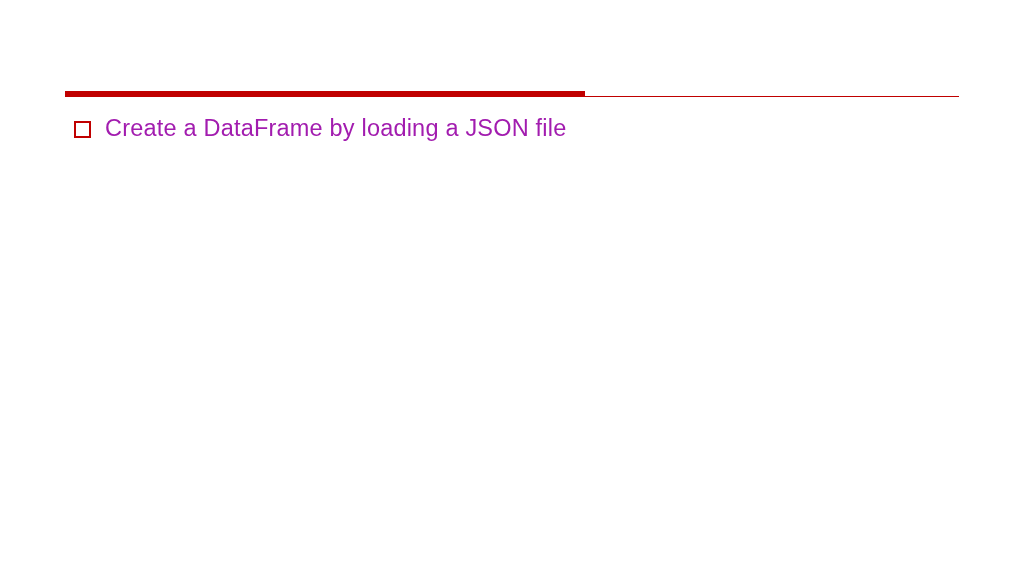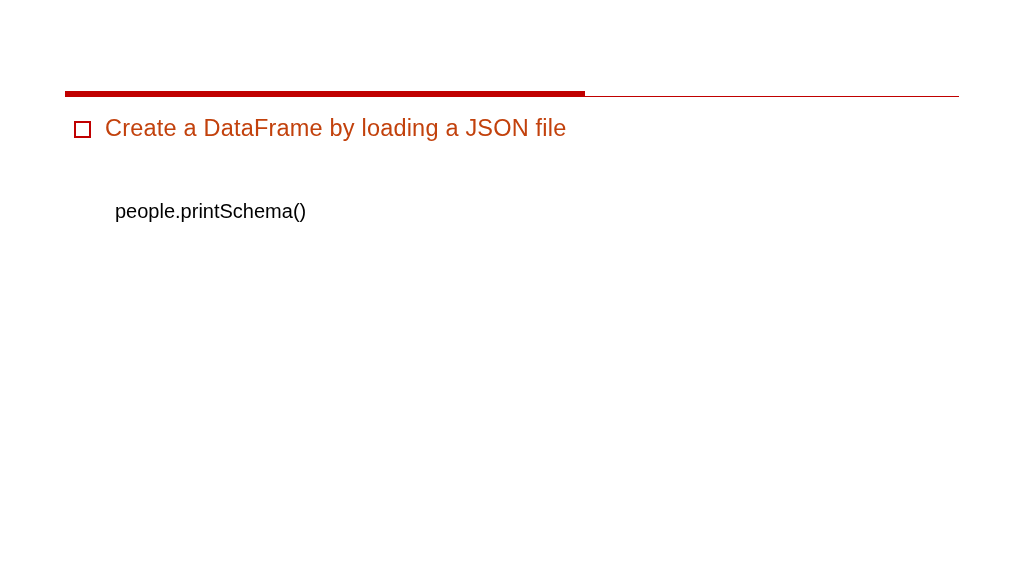--- a/index.html
+++ b/index.html
@@ -47,21 +47,21 @@
     .bullet-box {
       width: 17px;
       height: 17px;
       border: 2.5px solid #c00000;
       margin-top: 6px;
       margin-right: 14px;
       flex-shrink: 0;
     }
     .heading-text {
       font-size: 23.5px;
-      color: #c2410c;
+      color: #a21caf;
       font-family: Verdana, Geneva, sans-serif;
       letter-spacing: 0.2px;
     }
     .code-block {
       position: absolute;
       top: 198px;
       left: 115px;
       font-family: Arial, Helvetica, sans-serif;
       font-size: 20px;
       color: #000000;
@@ -75,14 +75,13 @@
   <div class="rule-thin"></div>
   <div class="rule-thick"></div>
 </div>
 
 <div class="bullet-row">
   <div class="bullet-box"></div>
   <div class="heading-text">Create a DataFrame by loading a JSON file</div>
 </div>
 
 <div class="code-block">
-  <div>people.printSchema()</div>
 </div>
 
 </body></html>

